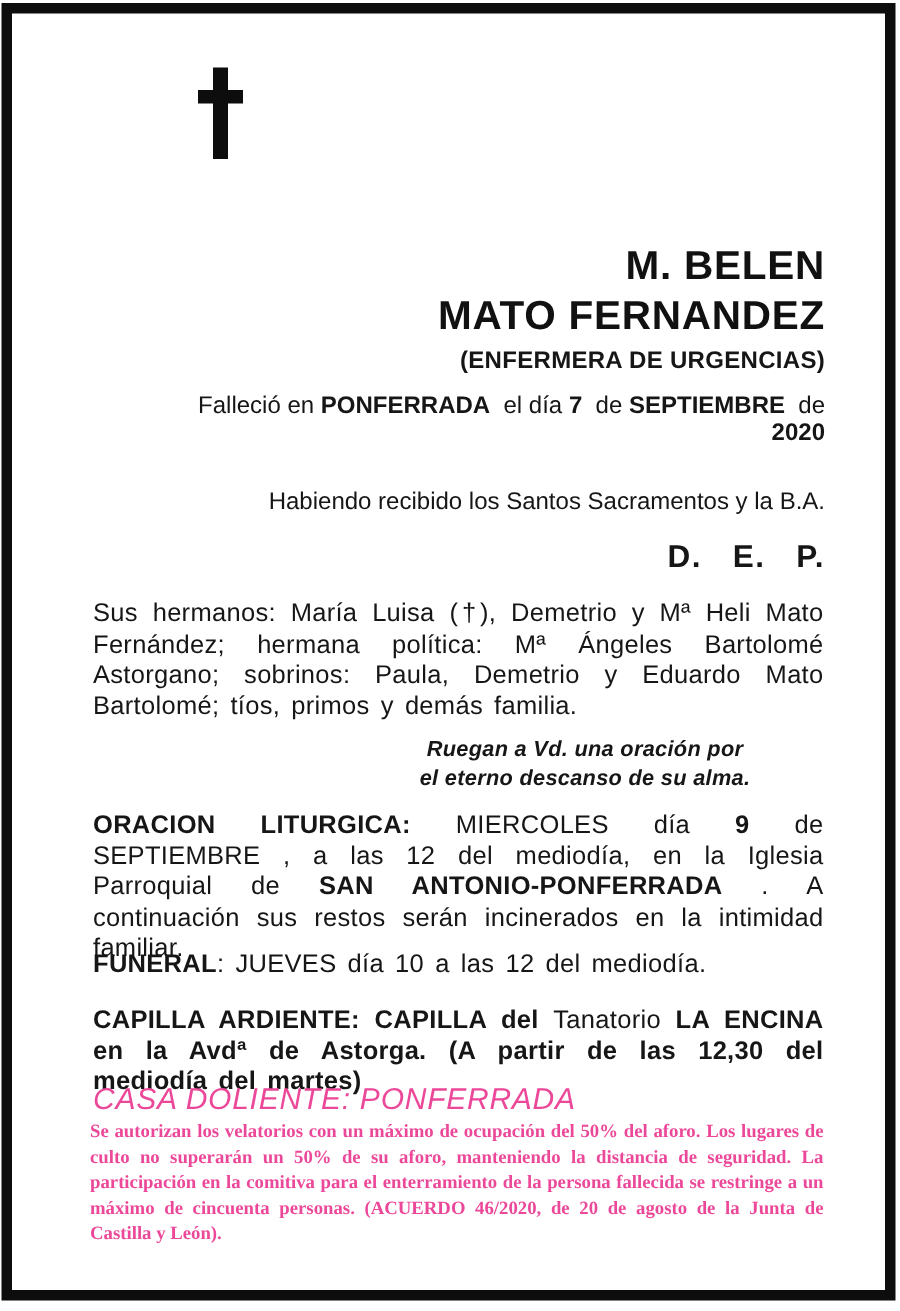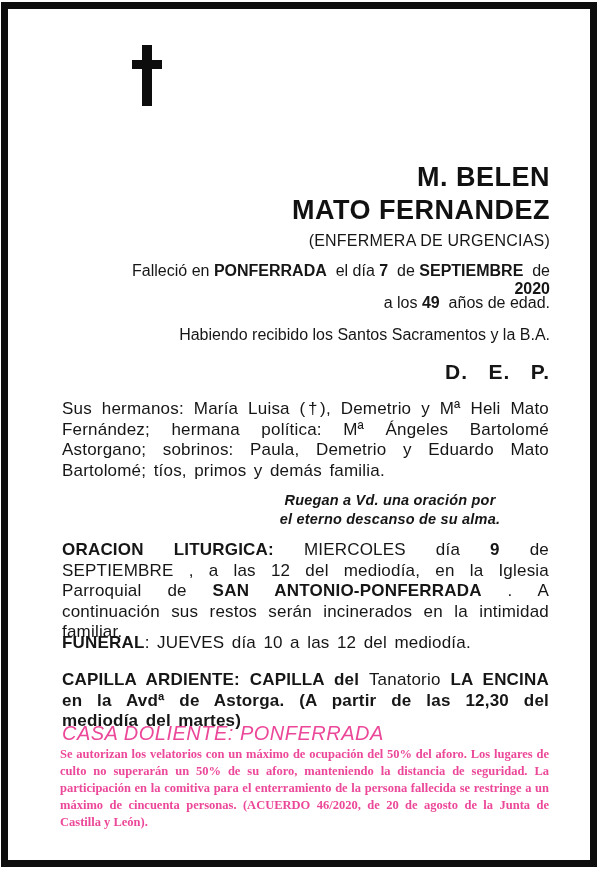--- a/index.html
+++ b/index.html
@@ -14,21 +14,21 @@
   }
   
   .cross { position:absolute; left:132px; top:45px; width:30px; height:61px; }
   .cross .bar-v { position:absolute; left:10px; top:0; width:10px; height:61px; background:#0d0d0d; }
   .cross .bar-h { position:absolute; left:0; top:15px; width:30px; height:9px; background:#0d0d0d; }
 
   .center-col { position:absolute; left:100px; width:450px; text-align:right; }
 
   .name-line { font-size:27px; font-weight:bold; line-height:33px; letter-spacing:0.5px; color:#111; }
   .name-block { top:161px; }
-  .subtitle { font-size:16px; font-weight:normal; line-height:20px; margin-top:4px; letter-spacing:0.2px; }
+  .subtitle { font-size:16px; font-weight:bold; line-height:20px; margin-top:4px; letter-spacing:0.2px; }
 
   .died-line { top:262px; font-size:16px; }
   .age-line { top:294px; font-size:16px; }
   .sacraments-line { top:326px; font-size:16px; }
   .rip { top:360px; font-size:21px; font-weight:bold; letter-spacing:1px; }
 
   .para {
     position:absolute; left:62px; width:487px;
     font-size:17px; line-height:20.5px; text-align:justify;
     letter-spacing:0.2px; word-spacing:2.5px;
@@ -67,21 +67,20 @@
     <div class="bar-h"></div>
   </div>
 
   <div class="center-col name-block">
     <div class="name-line">M. BELEN</div>
     <div class="name-line">MATO FERNANDEZ</div>
     <div class="subtitle">(ENFERMERA DE URGENCIAS)</div>
   </div>
 
   <div class="center-col died-line"><span>Falleció en </span><span class="b">PONFERRADA</span><span>&nbsp; el día </span><span class="b">7</span><span>&nbsp; de </span><span class="b">SEPTIEMBRE</span><span>&nbsp; de </span><span class="b">2020</span></div>
-  <div class="center-col age-line"><span>a los </span><span class="b">49</span><span>&nbsp; años de edad.</span></div>
   <div class="center-col sacraments-line">Habiendo recibido los Santos Sacramentos y la B.A.</div>
   <div class="center-col rip">D.&nbsp;&nbsp;&nbsp;E.&nbsp;&nbsp;&nbsp;P.</div>
 
   <div class="para family-para">Sus hermanos: María Luisa (†), Demetrio y Mª Heli Mato Fernández; hermana política: Mª Ángeles Bartolomé Astorgano; sobrinos: Paula, Demetrio y Eduardo Mato Bartolomé; tíos, primos y demás familia.</div>
 
   <div class="plea">
     <div>Ruegan a Vd. una oración por</div>
     <div>el eterno descanso de su alma.</div>
   </div>
 

